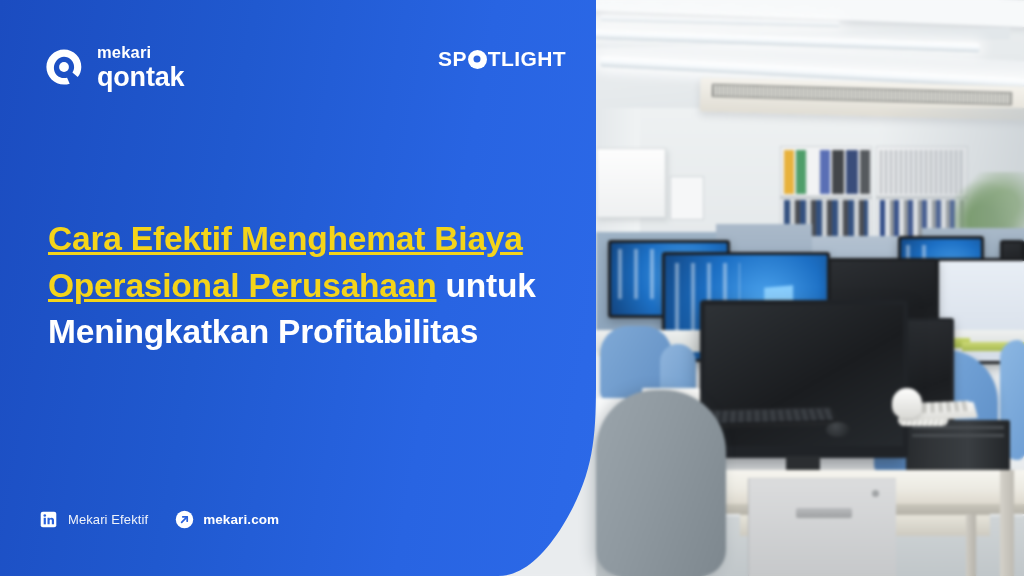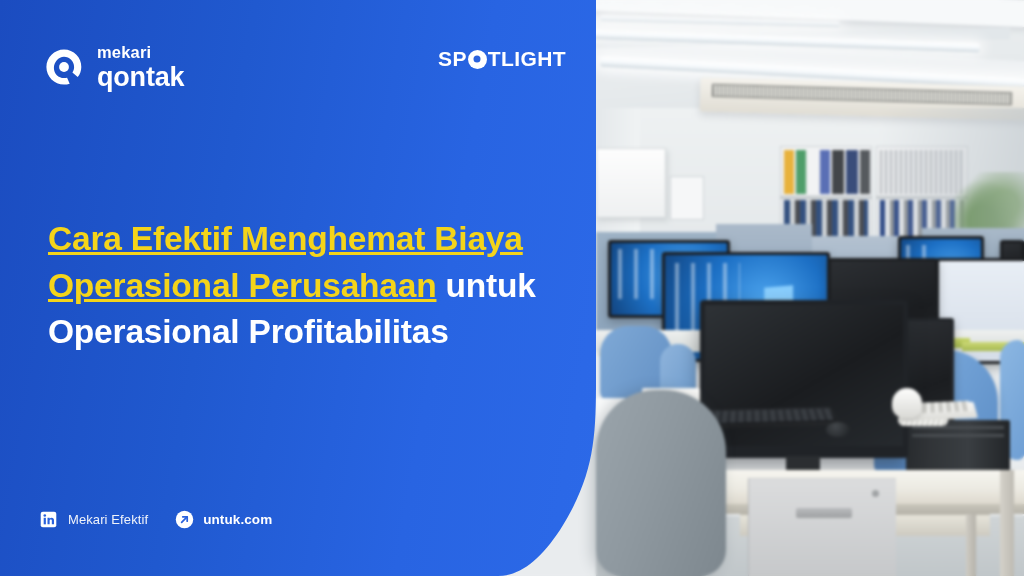--- a/index.html
+++ b/index.html
@@ -439,21 +439,21 @@
     <div id="sl-main">
       <span>SP</span>
       <span class="sl-o"></span>
       <span>TLIGHT</span>
     </div>
   </div>
 
   <h1 id="headline">
     <span class="hl-y">Cara Efektif Menghemat Biaya</span><br>
     <span class="hl-y">Operasional Perusahaan</span><span class="hl-w"> untuk</span><br>
-    <span class="hl-w">Operasional Profitabilitas</span>
+    <span class="hl-w">Meningkatkan Profitabilitas</span>
   </h1>
 
   <div id="footer">
 
 
     <div class="ft-grp">
       <svg class="ft-ic" viewBox="0 0 24 24">
         <rect x="1" y="1" width="22" height="22" rx="3" fill="#fff"></rect>
         <rect x="5.2" y="9.6" width="3.1" height="9.2" fill="#2A62DD"></rect>
         <circle cx="6.75" cy="6.3" r="1.85" fill="#2A62DD"></circle>
@@ -462,17 +462,17 @@
       </svg>
       <span class="ft-txt">Mekari Efektif</span>
     </div>
 
     <div class="ft-grp">
       <svg class="ft-link-ic" viewBox="0 0 24 24">
         <circle cx="12" cy="12" r="11" fill="#fff"></circle>
         <path d="M8.4 15.6 L15.2 8.8" stroke="#2A62DD" stroke-width="2.2" stroke-linecap="round"></path>
         <path d="M9.8 8.6 H15.4 V14.2" stroke="#2A62DD" stroke-width="2.2" stroke-linecap="round" stroke-linejoin="round" fill="none"></path>
       </svg>
-      <span class="ft-bold">untuk.com</span>
+      <span class="ft-bold">mekari.com</span>
     </div>
 
   </div>
 </div>
 
 </body></html>

